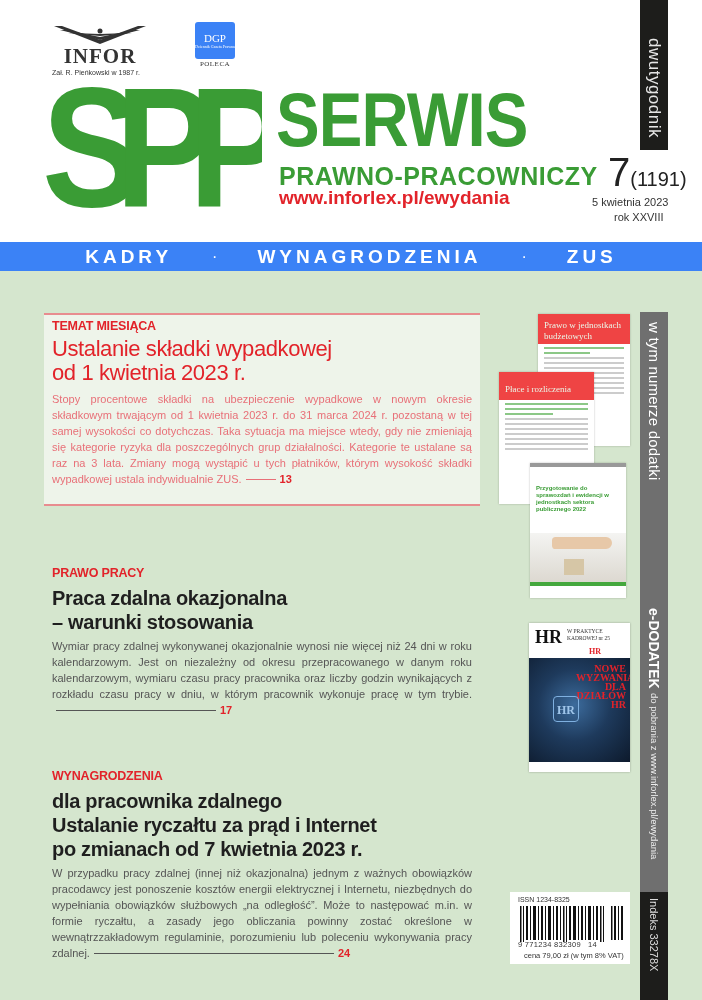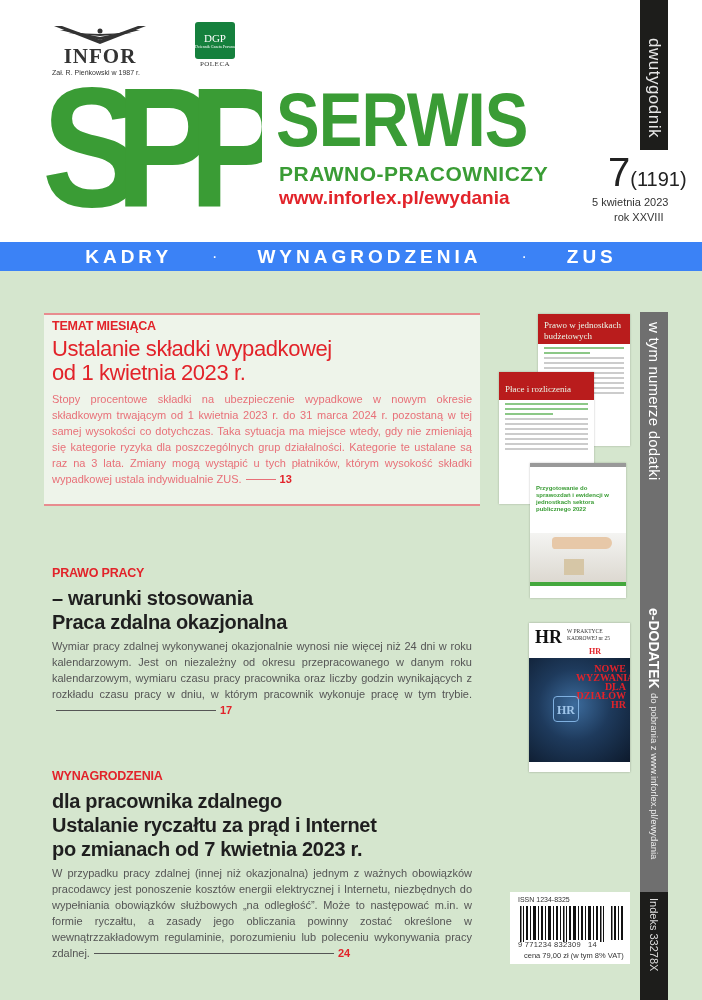--- a/index.html
+++ b/index.html
@@ -6,27 +6,27 @@
   html, body { width:702px; height:1000px; overflow:hidden; }
   body { position:relative; background:#d5e6ce; font-family:"Liberation Sans", sans-serif; color:#333; }
 
   
   .header { position:absolute; left:0; top:0; width:702px; height:242px; background:#fff; }
   .infor-logo { position:absolute; left:50px; top:24px; width:100px; height:50px; }
   .infor-wings { position:absolute; left:2px; top:0; width:96px; height:22px; }
   .infor-name { position:absolute; left:0; top:20px; width:100px; text-align:center; font-family:"Liberation Serif", serif; font-weight:bold; font-size:21px; color:#333; letter-spacing:1px; }
   .infor-sub { position:absolute; left:2px; top:45px; width:100px; font-size:7px; color:#333; white-space:nowrap; }
   .dgp-logo { position:absolute; left:195px; top:22px; width:40px; height:48px; }
-  .dgp-box { width:40px; height:37px; background:#15803d; border-radius:3px; color:#fff; text-align:center; font-family:"Liberation Serif", serif; font-size:11px; padding-top:11px; line-height:10px; }
+  .dgp-box { width:40px; height:37px; background:#3b82f6; border-radius:3px; color:#fff; text-align:center; font-family:"Liberation Serif", serif; font-size:11px; padding-top:11px; line-height:10px; }
   .dgp-box small { display:block; font-size:4px; line-height:4px; margin-top:2px; }
   .dgp-sub { font-family:"Liberation Serif", serif; font-size:7px; color:#333; text-align:center; margin-top:1px; letter-spacing:0.5px; }
 
   .spp-logo { position:absolute; left:42px; top:82px; width:220px; height:130px; }
   .serwis-title { position:absolute; left:276px; top:82px; font-family:"Liberation Sans", sans-serif; font-weight:bold; font-size:76px; line-height:76px; color:#3a9c35; letter-spacing:-1px; transform:scaleX(0.86); transform-origin:left top; }
-  .serwis-sub { position:absolute; left:279px; top:162px; font-weight:bold; font-size:21px; color:#3a9c35; letter-spacing:0.5px; }
+  .serwis-sub { position:absolute; left:279px; top:162px; font-weight:bold; font-size:25px; color:#3a9c35; letter-spacing:0.5px; }
   .serwis-url { position:absolute; left:279px; top:187px; font-weight:bold; font-size:19px; color:#e2232a; }
 
   .dwutyg-bar { position:absolute; left:640px; top:0; width:28px; height:150px; background:#1d1d1b; }
   .dwutyg-text { position:absolute; left:0; top:0; width:28px; height:150px; color:#e6e6e6; font-size:17px; writing-mode:vertical-rl; display:flex; align-items:center; justify-content:flex-end; padding-bottom:12px; letter-spacing:0.5px; }
   .issue-no { position:absolute; left:608px; top:152px; font-size:38px; color:#222; line-height:40px; }
   .issue-no .main { font-size:40px; }
   .issue-no .sub { font-size:20px; }
   .issue-date { position:absolute; left:592px; top:196px; font-size:11px; color:#333; }
   .issue-year { position:absolute; left:614px; top:211px; font-size:11px; color:#333; }
 
@@ -51,21 +51,21 @@
   
   .side-strip { position:absolute; left:640px; top:312px; width:28px; height:585px; background:#6f6f6f; }
   .side-text-1 { position:absolute; left:640px; top:312px; width:28px; height:272px; writing-mode:vertical-rl; color:#fff; font-size:15px; display:flex; align-items:center; justify-content:flex-start; padding-top:10px; letter-spacing:0.2px; }
   .side-text-2 { position:absolute; left:640px; top:600px; width:28px; height:290px; writing-mode:vertical-rl; color:#eee; display:flex; align-items:center; justify-content:flex-start; padding-top:8px; }
   .side-text-2 .strong { font-weight:bold; font-size:14px; color:#fff; }
   .side-text-2 .small { font-size:9.5px; margin-top:4px; }
   .indeks-bar { position:absolute; left:640px; top:892px; width:28px; height:108px; background:#1d1d1b; }
   .indeks-text { position:absolute; left:640px; top:892px; width:28px; height:108px; writing-mode:vertical-rl; color:#ddd; font-size:11px; display:flex; align-items:center; justify-content:flex-start; padding-top:6px; }
 
   .thumb { position:absolute; background:#fff; box-shadow:0 0 2px rgba(0,0,0,0.25); overflow:hidden; }
-  .thumb .tband { background:#b91c1c; color:#eaf6e8; font-family:"Liberation Serif", serif; padding:6px 6px; font-size:9px; line-height:11px; }
+  .thumb .tband { background:#ef4444; color:#eaf6e8; font-family:"Liberation Serif", serif; padding:6px 6px; font-size:9px; line-height:11px; }
   .thumb .tline { height:2px; background:#ccc; margin:3px 6px; }
   .thumb .tline.g { background:#8cc887; }
   .thumb .tline.short { width:50%; }
 
   .hr-thumb { position:absolute; left:529px; top:623px; width:101px; height:149px; background:#ffffff; box-shadow:0 0 2px rgba(0,0,0,0.3); overflow:hidden; }
   .hr-top { height:34px; position:relative; }
   .hr-logo { position:absolute; left:6px; top:4px; font-family:"Liberation Serif", serif; font-weight:bold; font-size:18px; color:#111; }
   .hr-tag { position:absolute; left:38px; top:5px; font-family:"Liberation Serif", serif; font-size:5.5px; color:#333; line-height:7px; }
   .hr-red { position:absolute; left:60px; top:24px; font-family:"Liberation Serif", serif; font-weight:bold; font-size:8px; color:#e2232a; }
   .hr-img { position:absolute; left:0; top:35px; width:101px; height:104px; background:radial-gradient(circle at 45% 45%, #3c6b9c 0%, #1e3a5c 45%, #0d1a2c 100%); }
@@ -140,22 +140,22 @@
     <div>od 1 kwietnia 2023 r.</div>
   </div>
   <div class="lede">
     <span>Stopy procentowe składki na ubezpieczenie wypadkowe w nowym okresie składkowym trwającym od 1 kwietnia 2023 r. do 31 marca 2024 r. pozostaną w tej samej wysokości co dotychczas. Taka sytuacja ma miejsce wtedy, gdy nie zmieniają się kategorie ryzyka dla poszczególnych grup działalności. Kategorie te ustalane są raz na 3 lata. Zmiany mogą wystąpić u tych płatników, którym wysokość składki wypadkowej ustala indywidualnie ZUS.</span><span class="leader"></span><span class="page-num">13</span>
   </div>
 </div>
 
 <div class="article" style="top:566px;">
   <div class="section-label">PRAWO PRACY</div>
   <div class="headline">
+    <div>Praca zdalna okazjonalna</div>
     <div>– warunki stosowania</div>
-    <div>Praca zdalna okazjonalna</div>
   </div>
   <div class="lede">
     <span>Wymiar pracy zdalnej wykonywanej okazjonalnie wynosi nie więcej niż 24 dni w roku kalendarzowym. Jest on niezależny od okresu przepracowanego w danym roku kalendarzowym, wymiaru czasu pracy pracownika oraz liczby godzin wynikających z rozkładu czasu pracy w dniu, w którym pracownik wykonuje pracę w tym trybie.</span><span class="leader" style="width:160px;"></span><span class="page-num">17</span>
   </div>
 </div>
 
 <div class="article" style="top:769px;">
   <div class="section-label">WYNAGRODZENIA</div>
   <div class="headline">
     <div>dla pracownika zdalnego</div>

